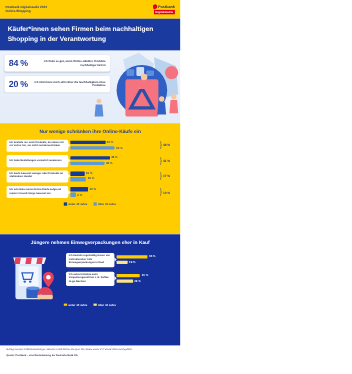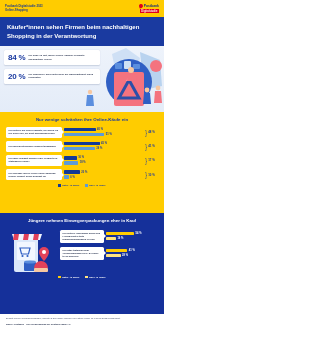--- a/index.html
+++ b/index.html
@@ -31,20 +31,21 @@
     background:#1a3aa0; flex:0 0 29px; display:flex; align-items:center;
     padding:0 7px;
   }
   .titleband h1 { color:#fff; font-size:6px; line-height:1.35; font-weight:700; }
 
   
   .stats {
     position:relative; flex:0 0 66px;
     background:linear-gradient(180deg,#eef3fb 0%, #e4ecf8 100%);
     overflow:hidden;
+    text-align:right;
   }
   .illus { position:absolute; right:-4px; top:0; width:86px; height:66px; }
   .statlist { position:relative; z-index:3; padding:4px 0 0 4px; display:flex; flex-direction:column; gap:3.5px; }
   .statcard {
     background:#fff; border-radius:1.5px; box-shadow:0 .5px 1.2px rgba(20,40,90,.16);
     display:flex; align-items:center; gap:3px; padding:3px 4px; width:96px;
   }
   .statnum { font-size:8px; font-weight:700; color:#1a3aa0; white-space:nowrap; letter-spacing:-.2px; }
   .stattxt { font-size:2.5px; line-height:1.3; color:#2a3550; font-weight:600; }
 

